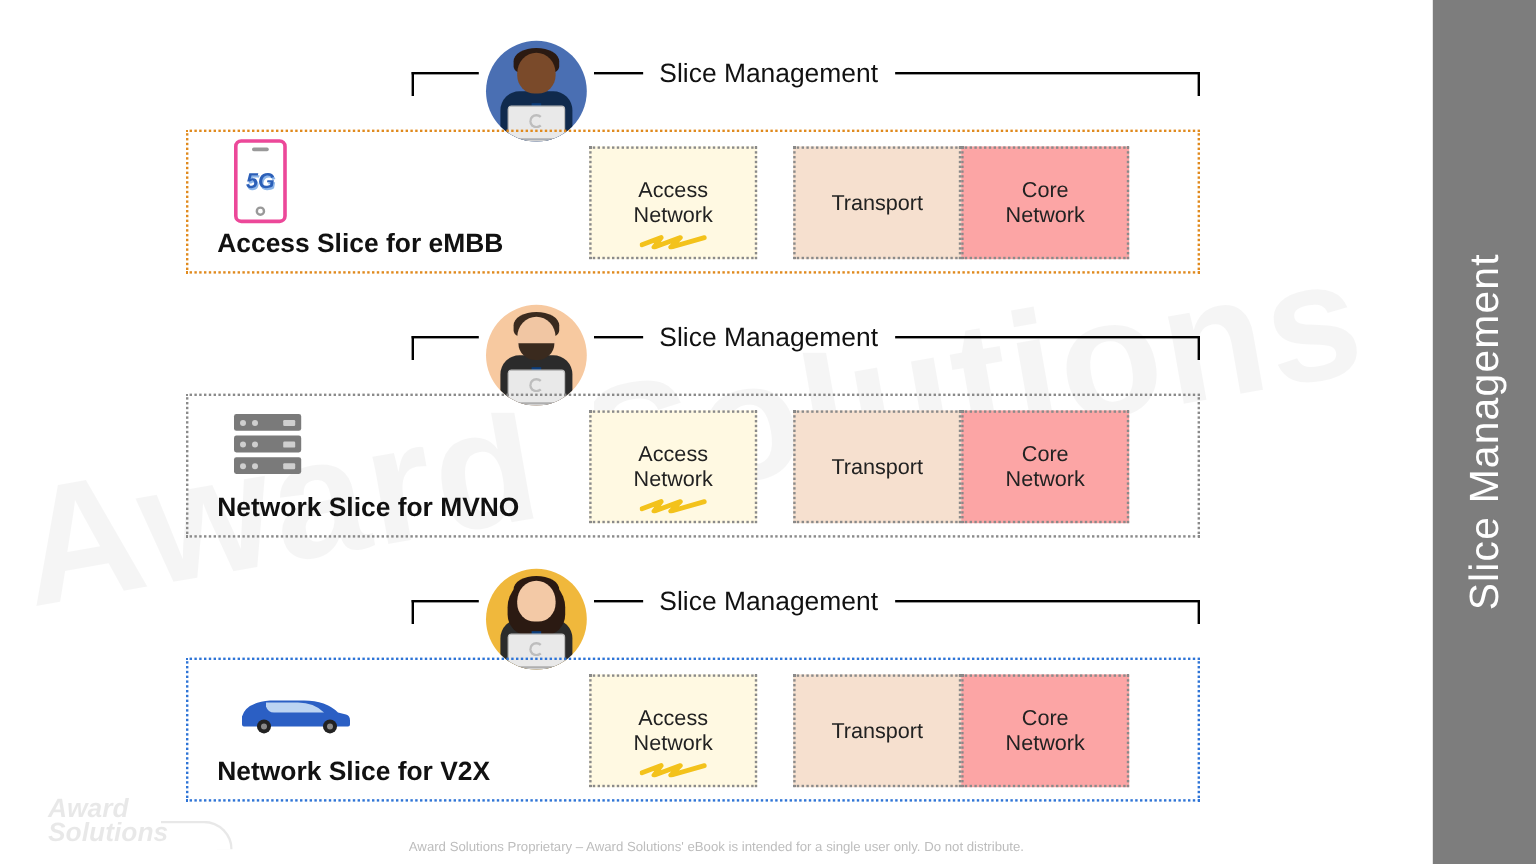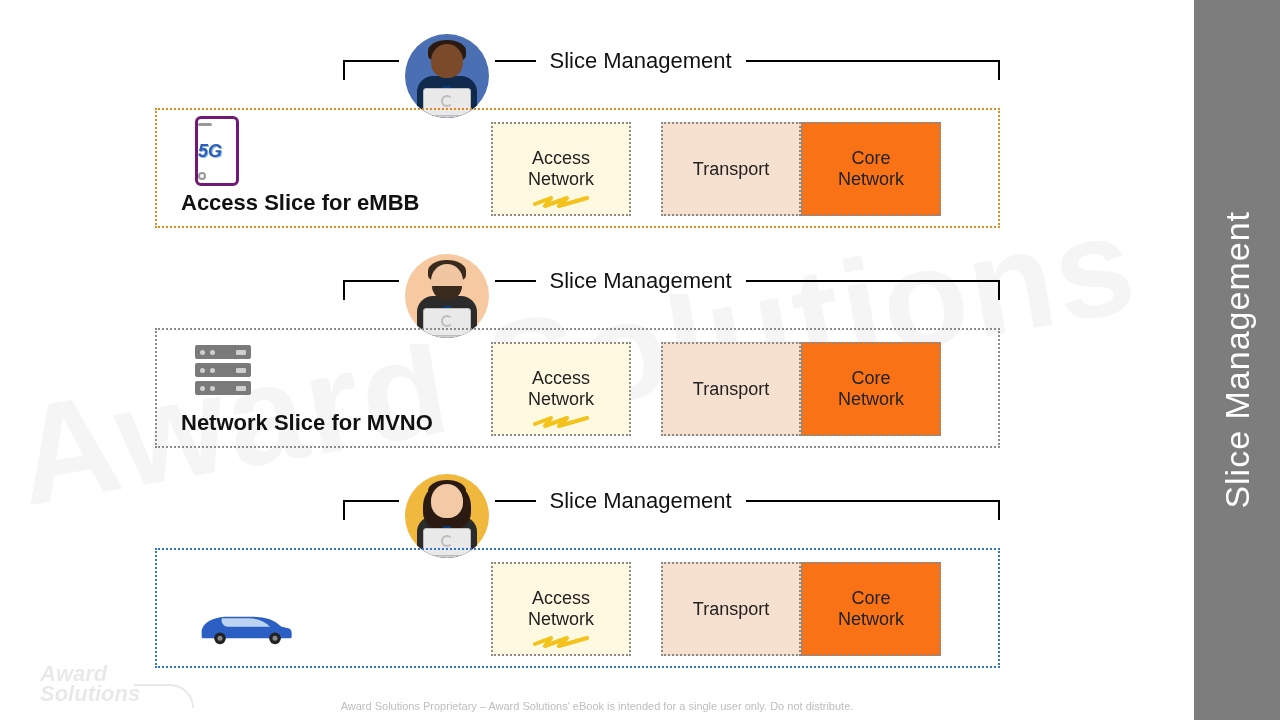--- a/index.html
+++ b/index.html
@@ -153,32 +153,32 @@
     width: 140px; height: 94px;
     border: 2.5px dotted #8a8a8a;
     display:flex; flex-direction:column;
     align-items:center; justify-content:center;
     font-size: 18px; color:#222;
     text-align:center;
     position:relative;
   }
   .comp.access   { background:#fff9e2; }
   .comp.transport{ background:#f6e0cf;margin-left:30px; }
-  .comp.core     { background:#f97316; }
+  .comp.core     { background:#fca5a5; }
   .scribble {
     position:absolute; bottom:8px;
     width:56px; height:14px;
   }
   .scribble svg { width:100%; height:100%; }
 
   
   .phone5g {
-    width:44px; height:70px; border:3px solid #701a75; border-radius:6px;
+    width:44px; height:70px; border:3px solid #ec4899; border-radius:6px;
     background:#fff; position:relative;
-    display:flex; align-items:center; justify-content:flex-start;
+    display:flex; align-items:center; justify-content:center;
   }
   .phone5g .spk { position:absolute; top:4px; width:14px; height:3px; background:#999; border-radius:2px;}
   .phone5g .btn { position:absolute; bottom:3px; width:8px; height:8px; border:2px solid #999; border-radius:50%;}
   .phone5g .fiveg { font-weight:800; font-style:italic; font-size:18px; color:#2b5fb8; text-shadow:1px 1px 0 #8bb4e8;}
   .serverrack { width:56px; }
   .serverrack .unit {
     height:14px; background:#7a7a7a; margin-bottom:4px; border-radius:2px;
     display:flex; align-items:center;
   }
   .serverrack .unit .dot{ width:5px;height:5px;background:#cfcfcf;border-radius:50%;margin-left:5px;}
@@ -346,20 +346,21 @@
       <svg viewBox="0 0 120 48">
         <path d="M8 30 Q12 16 36 14 L70 14 Q92 14 104 26 L112 28 Q116 29 116 34 L116 38 Q116 40 114 40 L10 40 Q8 40 8 38 Z" fill="#2b5fc4"></path>
         <path d="M32 16 L64 16 Q80 16 90 26 L40 26 Q34 26 32 20 Z" fill="#bcd4f2"></path>
         <circle cx="30" cy="40" r="7" fill="#222"></circle>
                 <circle cx="30" cy="40" r="3" fill="#888"></circle>
         <circle cx="96" cy="40" r="7" fill="#222"></circle>
                 <circle cx="96" cy="40" r="3" fill="#888"></circle>
       </svg>
     </div>
           </div>
+        <div class="slice-label">Network Slice for V2X</div>
       </div>
       <div class="components">
 
           <div class="comp access">
             <span style="white-space:pre-line;">Access
 Network</span>
             <div class="scribble"><svg viewBox="0 0 56 14">
                 <path d="M2 10 L18 4 L12 12 L34 4 L26 12 L54 4" stroke="#f3c21b" stroke-width="4" fill="none" stroke-linecap="round" stroke-linejoin="round"></path>
               </svg></div>
           </div>

